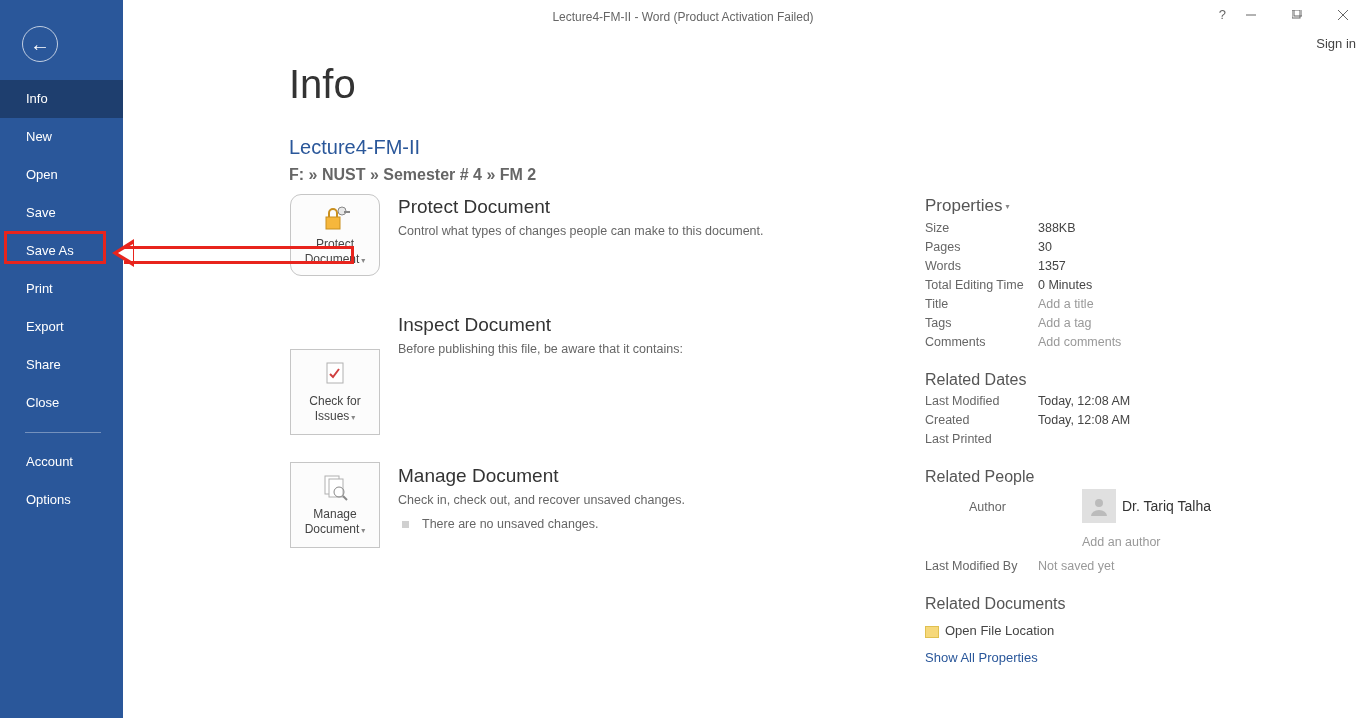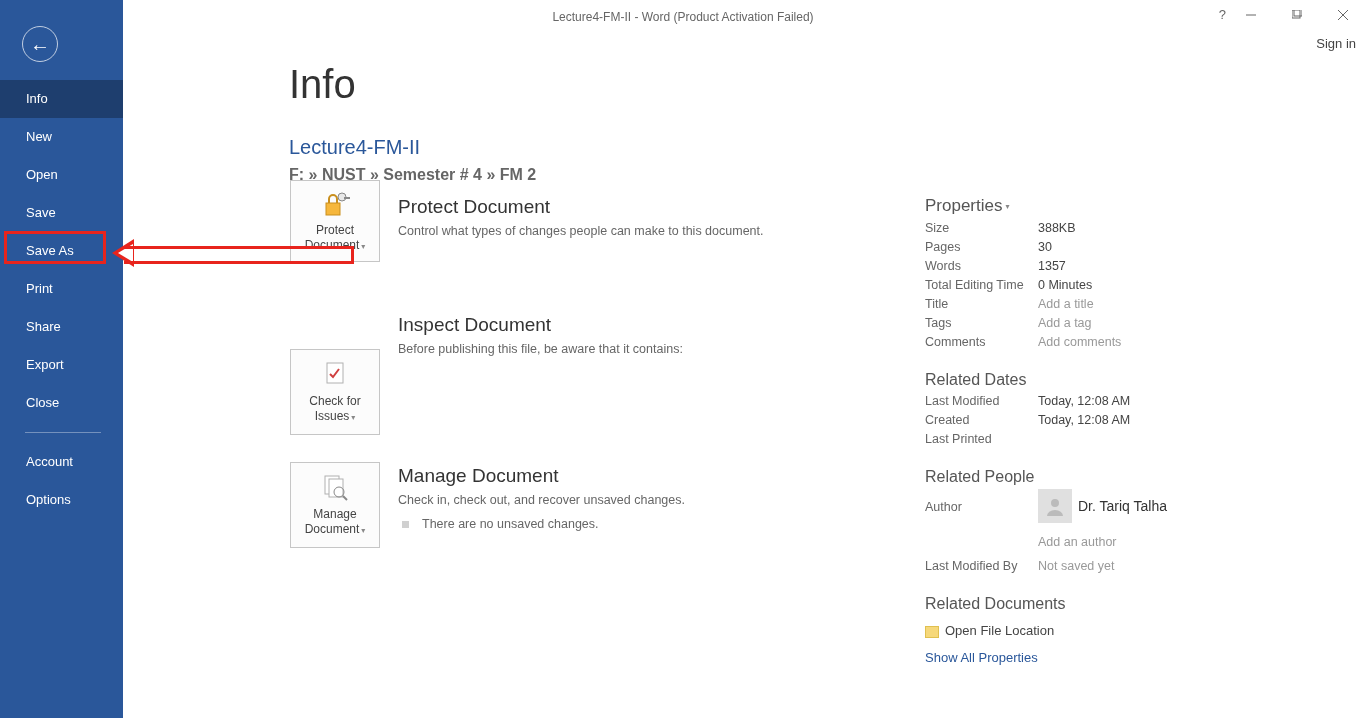--- a/index.html
+++ b/index.html
@@ -133,39 +133,39 @@
   <div class="back-circle">
     <span class="back-arrow">←</span>
   </div>
   <div class="nav">
     <div class="nav-item active">Info</div>
     <div class="nav-item">New</div>
     <div class="nav-item">Open</div>
     <div class="nav-item">Save</div>
     <div class="nav-item">Save As</div>
     <div class="nav-item">Print</div>
+    <div class="nav-item">Export</div>
     <div class="nav-item">Share</div>
-    <div class="nav-item">Export</div>
     <div class="nav-item">Close</div>
     <div class="nav-divider"></div>
     <div class="nav-item">Account</div>
     <div class="nav-item">Options</div>
   </div>
 </div>
 
 <div class="red-highlight"></div>
 <div class="red-arrow-head"></div>
 <div class="red-arrow-body"></div>
 
 <div class="content">
   <div class="h-info">Info</div>
   <div class="docname">Lecture4-FM-II</div>
   <div class="docpath">F: » NUST » Semester # 4 » FM 2</div>
 
-  <div class="card-btn" style="top:180px; left:167px;">
+  <div class="card-btn" style="top:194px; left:167px;border-radius:11px;">
     <svg width="30" height="28">
       <rect x="6" y="14" width="14" height="12" fill="#f6b73c" stroke="#c98f1e"></rect>
       <path d="M9 14 v-4 a4 4 0 0 1 8 0 v4" fill="none" stroke="#c98f1e" stroke-width="2"></path>
       <circle cx="22" cy="8" r="4" fill="#e8e8e8" stroke="#888"></circle>
       <rect x="24" y="8" width="6" height="2" fill="#888"></rect>
     </svg>
     <div class="lbl"><span>Protect Document</span><span class="dd">▾</span></div>
   </div>
   <div style="position:absolute; top:196px; left:275px; width:480px;">
     <div class="section-title">Protect Document</div>
@@ -242,21 +242,21 @@
     <div class="kv">
         <div class="k">Created</div>
         <div class="v">Today, 12:08 AM</div>
       </div>
     <div class="kv">
         <div class="k">Last Printed</div>
         <div class="v"></div>
       </div>
 
     <div class="sec-h">Related People</div>
-    <div class="kv" style="align-items:flex-start;">
+    <div class="kv" style="align-items:flex-start;margin-left:44px;">
       <div class="k" style="padding-top:9px;">Author</div>
       <div>
         <div class="author-row">
           <div class="avatar">
             <svg width="20" height="20">
                 <circle cx="10" cy="7" r="4" fill="#bbb"></circle>
                 <path d="M2 20 a8 6 0 0 1 16 0" fill="#bbb"></path>
               </svg>
           </div>
           <div style="margin-left:6px; font-size:14px; color:#333;">Dr. Tariq Talha</div>

